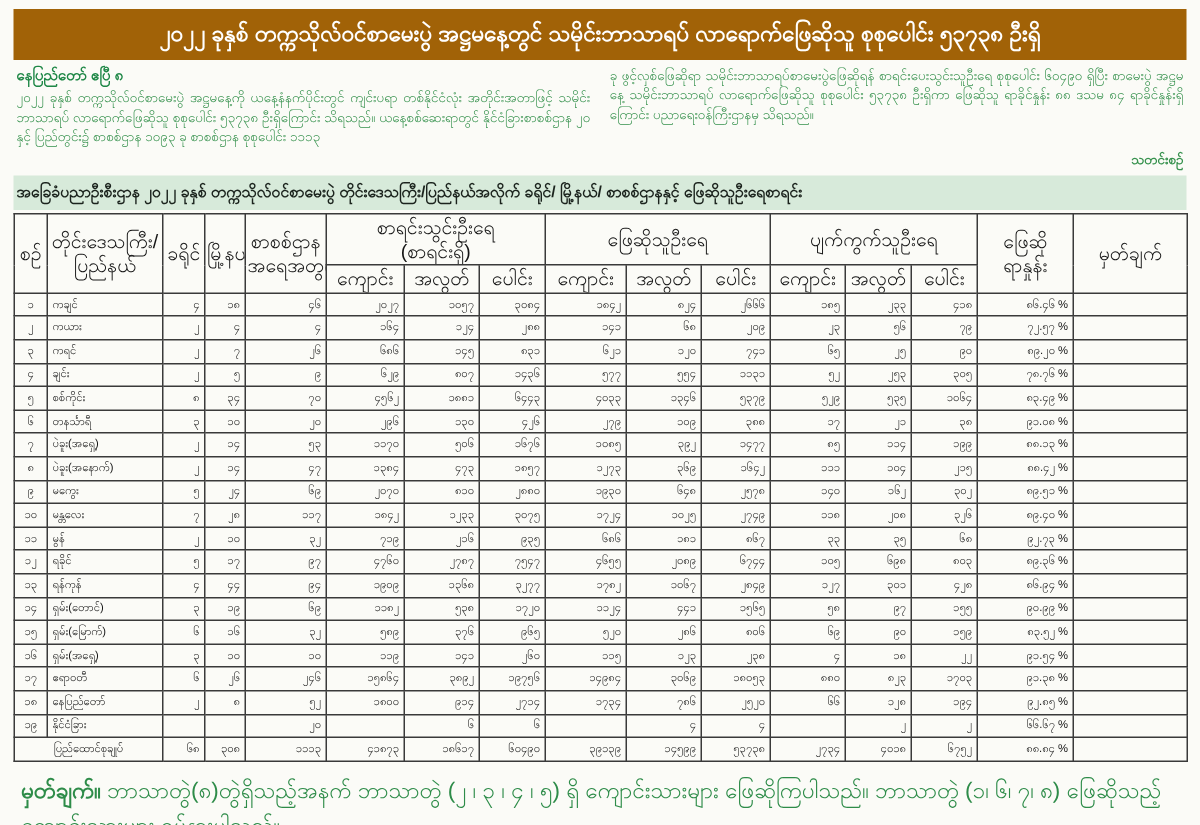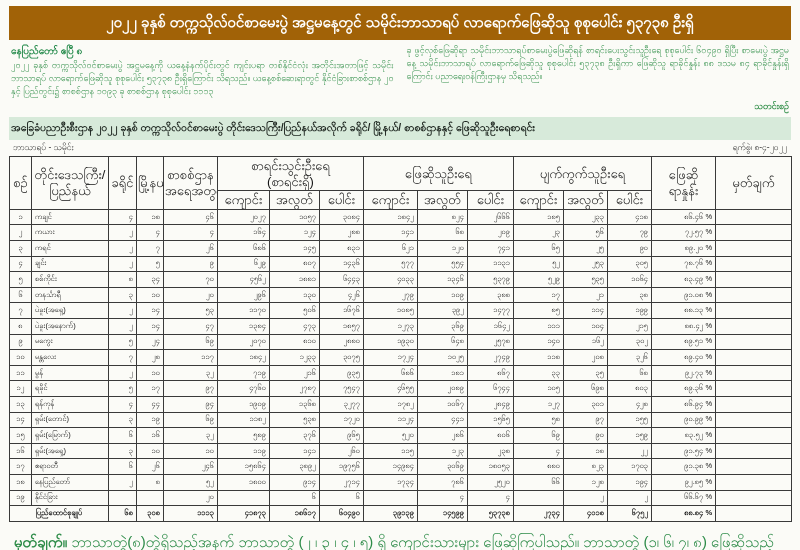--- a/index.html
+++ b/index.html
@@ -12,21 +12,21 @@
   .table-title{margin:4px 9px 2px;background:#d7eada;color:#1b231d;font-weight:bold;font-size:10.5px;text-align:left;padding:4px 2px;}
   .meta{display:flex;justify-content:space-between;padding:0 13px 2px;font-size:8.5px;color:#2b2b2b;}
   table.main{border-collapse:collapse;table-layout:fixed;width:782px;margin:0 9px;font-size:7.5px;color:#141414;}
   .main th,.main td{border:1px solid #3a3a3a;padding:0 3px;height:14.6px;overflow:hidden;white-space:nowrap;}
   .main thead th{text-align:center;font-weight:normal;white-space:pre-line;font-size:13px;line-height:1.2;padding:1px;}
   .main thead tr.grp th{height:30px;}
   .main thead tr.sub th{height:15px;}
   .main td.c{text-align:center;}
   .main td.r{text-align:right;}
   .main td.l{text-align:left;}
-  .main tr.total td{font-weight:bold;}
+  .main tr.total td{font-weight:normal;}
   .footnote{color:#2e8c49;font-size:15px;padding:8px 14px 0;line-height:1.55;}
   .footnote .fn2{padding-left:70px;}
 </style>
 </head>
 <body>
 
 <div class="page">
 
   <div class="banner">၂၀၂၂ ခုနှစ် တက္ကသိုလ်ဝင်စာမေးပွဲ အဋ္ဌမနေ့တွင် သမိုင်းဘာသာရပ် လာရောက်ဖြေဆိုသူ စုစုပေါင်း ၅၃၇၃၈ ဦးရှိ</div>
 
@@ -36,24 +36,20 @@
       <span>၂၀၂၂ ခုနှစ် တက္ကသိုလ်ဝင်စာမေးပွဲ အဋ္ဌမနေ့ကို ယနေ့နံနက်ပိုင်းတွင် ကျင်းပရာ တစ်နိုင်ငံလုံး အတိုင်းအတာဖြင့် သမိုင်းဘာသာရပ် လာရောက်ဖြေဆိုသူ စုစုပေါင်း ၅၃၇၃၈ ဦးရှိကြောင်း သိရသည်။ ယနေ့စစ်ဆေးရာတွင် နိုင်ငံခြားစာစစ်ဌာန ၂၀ နှင့် ပြည်တွင်း၌ စာစစ်ဌာန ၁၀၉၃ ခု စာစစ်ဌာန စုစုပေါင်း ၁၁၁၃</span>
     </div>
     <div class="col">
       <span>ခု ဖွင့်လှစ်ဖြေဆိုရာ သမိုင်းဘာသာရပ်စာမေးပွဲဖြေဆိုရန် စာရင်းပေးသွင်းသူဦးရေ စုစုပေါင်း ၆၀၄၉၀ ရှိပြီး စာမေးပွဲ အဋ္ဌမနေ့ သမိုင်းဘာသာရပ် လာရောက်ဖြေဆိုသူ စုစုပေါင်း ၅၃၇၃၈ ဦးရှိကာ ဖြေဆိုသူ ရာခိုင်နှုန်း ၈၈ ဒသမ ၈၄ ရာခိုင်နှုန်းရှိကြောင်း ပညာရေးဝန်ကြီးဌာနမှ သိရသည်။</span>
       <div class="byline">သတင်းစဉ်</div>
     </div>
   </div>
 
   <div class="table-title">အခြေခံပညာဦးစီးဌာန ၂၀၂၂ ခုနှစ် တက္ကသိုလ်ဝင်စာမေးပွဲ တိုင်းဒေသကြီး/ပြည်နယ်အလိုက် ခရိုင်/ မြို့နယ်/ စာစစ်ဌာနနှင့် ဖြေဆိုသူဦးရေစာရင်း</div>
 
-  <div class="meta">
-    <span>ဘာသာရပ် - သမိုင်း</span>
-    <span>ရက်စွဲ၊ ၈-၄-၂၀၂၂</span>
-  </div>
 
   <table class="main">
     <colgroup>
       <col style="width:22px">
         <col style="width:77px">
         <col style="width:28px">
         <col style="width:27px">
       <col style="width:54px">
         <col style="width:52px">
         <col style="width:50px">

